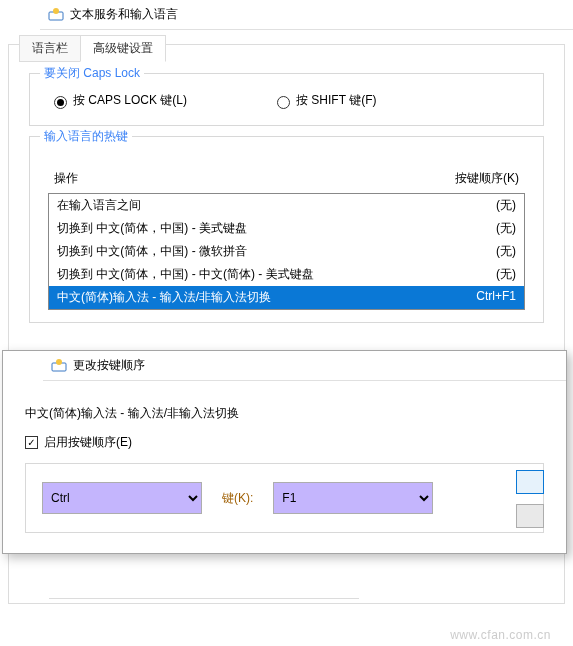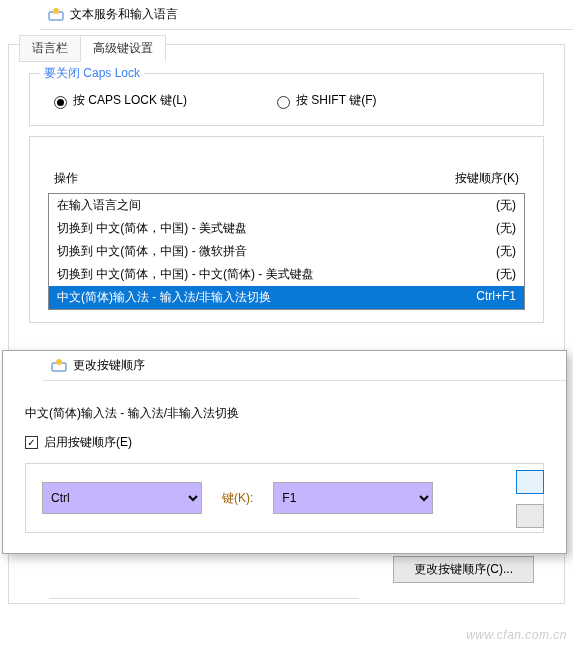--- a/index.html
+++ b/index.html
@@ -32,21 +32,21 @@
 .chk.checked::after { content: "✓"; }
 .modal-controls { border: 1px solid #d8d8d8; padding: 18px 16px; margin-top: 12px; display: flex; align-items: center; gap: 20px; position: relative;}
 select.combo { width: 160px; height: 32px; border: 1px solid #adadad; background: #c4b5fd; padding: 2px 4px; }
 .keylabel { color: #a16207;}
 .sidebtns { position: absolute; right: -1px; top: 6px; display: flex; flex-direction: column; gap: 10px; }
 .sidebtn { width: 28px; height: 24px; border: 1px solid #0a78d6; background:#e6f2fb;}
 .sidebtn.gray { border-color:#adadad; background:#e9e9e9;}
 .bottombar { position:absolute; bottom:20px; right:30px;}
 .btn { padding: 4px 20px; border: 1px solid #adadad; background: #e9e9e9; cursor: pointer; }
 .bottom-line { position:absolute; bottom:4px; left:40px; height:1px; width:310px; background:#dcdcdc;}
-.watermark { position:absolute; right:6px; bottom:4px; font-style:italic; color:#ccc; letter-spacing:.5px;margin-left:36px;}
+.watermark { position:absolute; right:22px; bottom:4px; color:#ccc; letter-spacing:.5px;margin-left:36px;}
 </style>
 </head>
 <body>
 
 <div class="titlebar">
   <svg viewBox="0 0 16 16">
       <rect x="1" y="5" width="14" height="8" rx="1" fill="#fff" stroke="#3a78c4"></rect>
       <circle cx="8" cy="4" r="3" fill="#f4c542"></circle>
     </svg>
   <span class="titlebar-text">文本服务和输入语言</span>
@@ -68,20 +68,21 @@
           <span>按 CAPS LOCK 键(L)</span>
         </label>
         <label class="radio">
           <span class="radio-circle"></span>
           <span>按 SHIFT 键(F)</span>
         </label>
       </div>
     </div>
 
     <div class="group" style="padding-bottom:8px;">
+      <span class="group-title">输入语言的热键</span>
       <div class="list-headers">
         <span>操作</span>
         <span>按键顺序(K)</span>
       </div>
       <div class="listbox" id="hotkey-list">
           <div class="listrow">
             <span>在输入语言之间</span>
             <span>(无)</span>
           </div>
           <div class="listrow">
@@ -99,23 +100,20 @@
           <div class="listrow sel">
             <span>中文(简体)输入法 - 输入法/非输入法切换</span>
             <span>Ctrl+F1</span>
           </div>
         </div>
     </div>
 
   </div>
 
   <div class="bottom-line"></div>
-  <div class="bottombar">
-    <button class="btn">更改按键顺序(C)...</button>
-  </div>
 </div>
 
 <div class="modal">
   <div class="titlebar">
     <svg viewBox="0 0 16 16">
         <rect x="1" y="5" width="14" height="8" rx="1" fill="#fff" stroke="#3a78c4"></rect>
         <circle cx="8" cy="4" r="3" fill="#f4c542"></circle>
       </svg>
     <span>更改按键顺序</span>
   </div>

